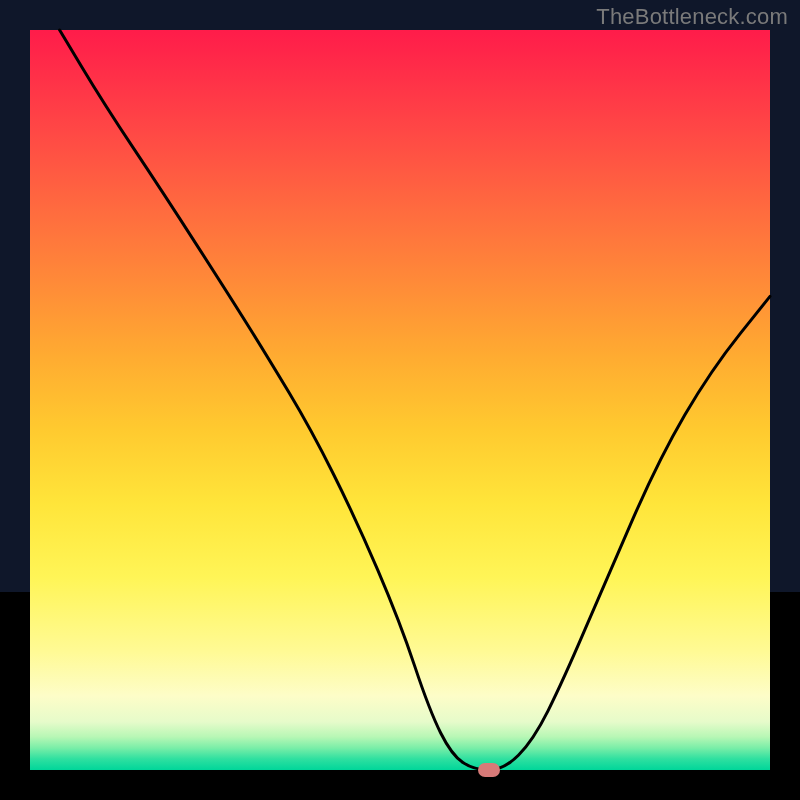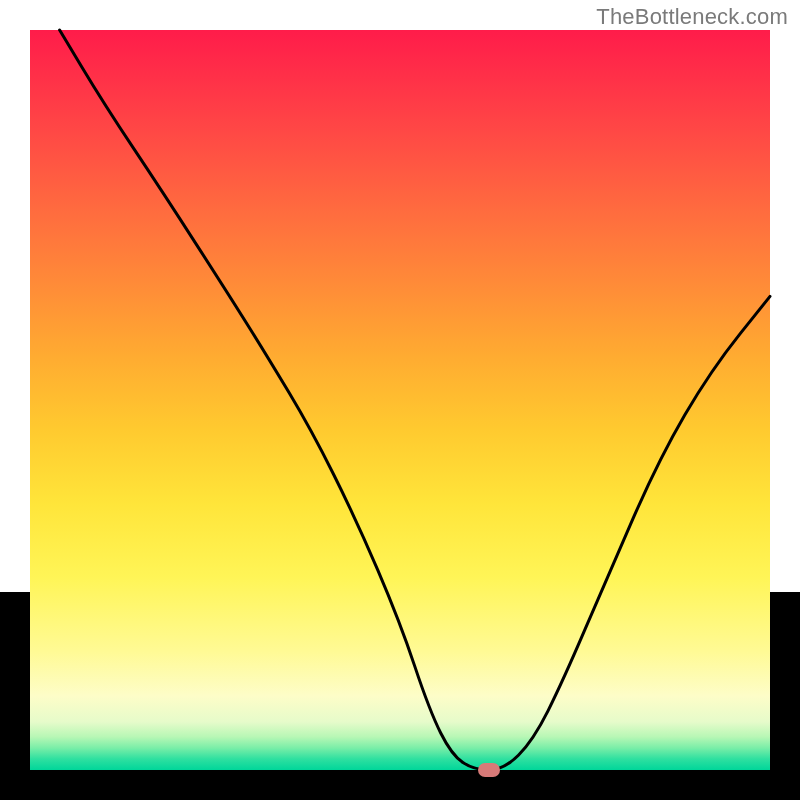--- a/index.html
+++ b/index.html
@@ -10,21 +10,21 @@
     background: #000;
     overflow: hidden;
     font-family: Arial, Helvetica, sans-serif;
   }
   .frame {
     position: absolute;
     left: 0;
     top: 0;
     width: 800px;
     height: 592px;
-    background: #ffffff;
+    background: #0f172a;
   }
   .plot-area {
     position: absolute;
     left: 30px;
     top: 30px;
     width: 740px;
     height: 740px;
     
     background: linear-gradient(
       to bottom,

